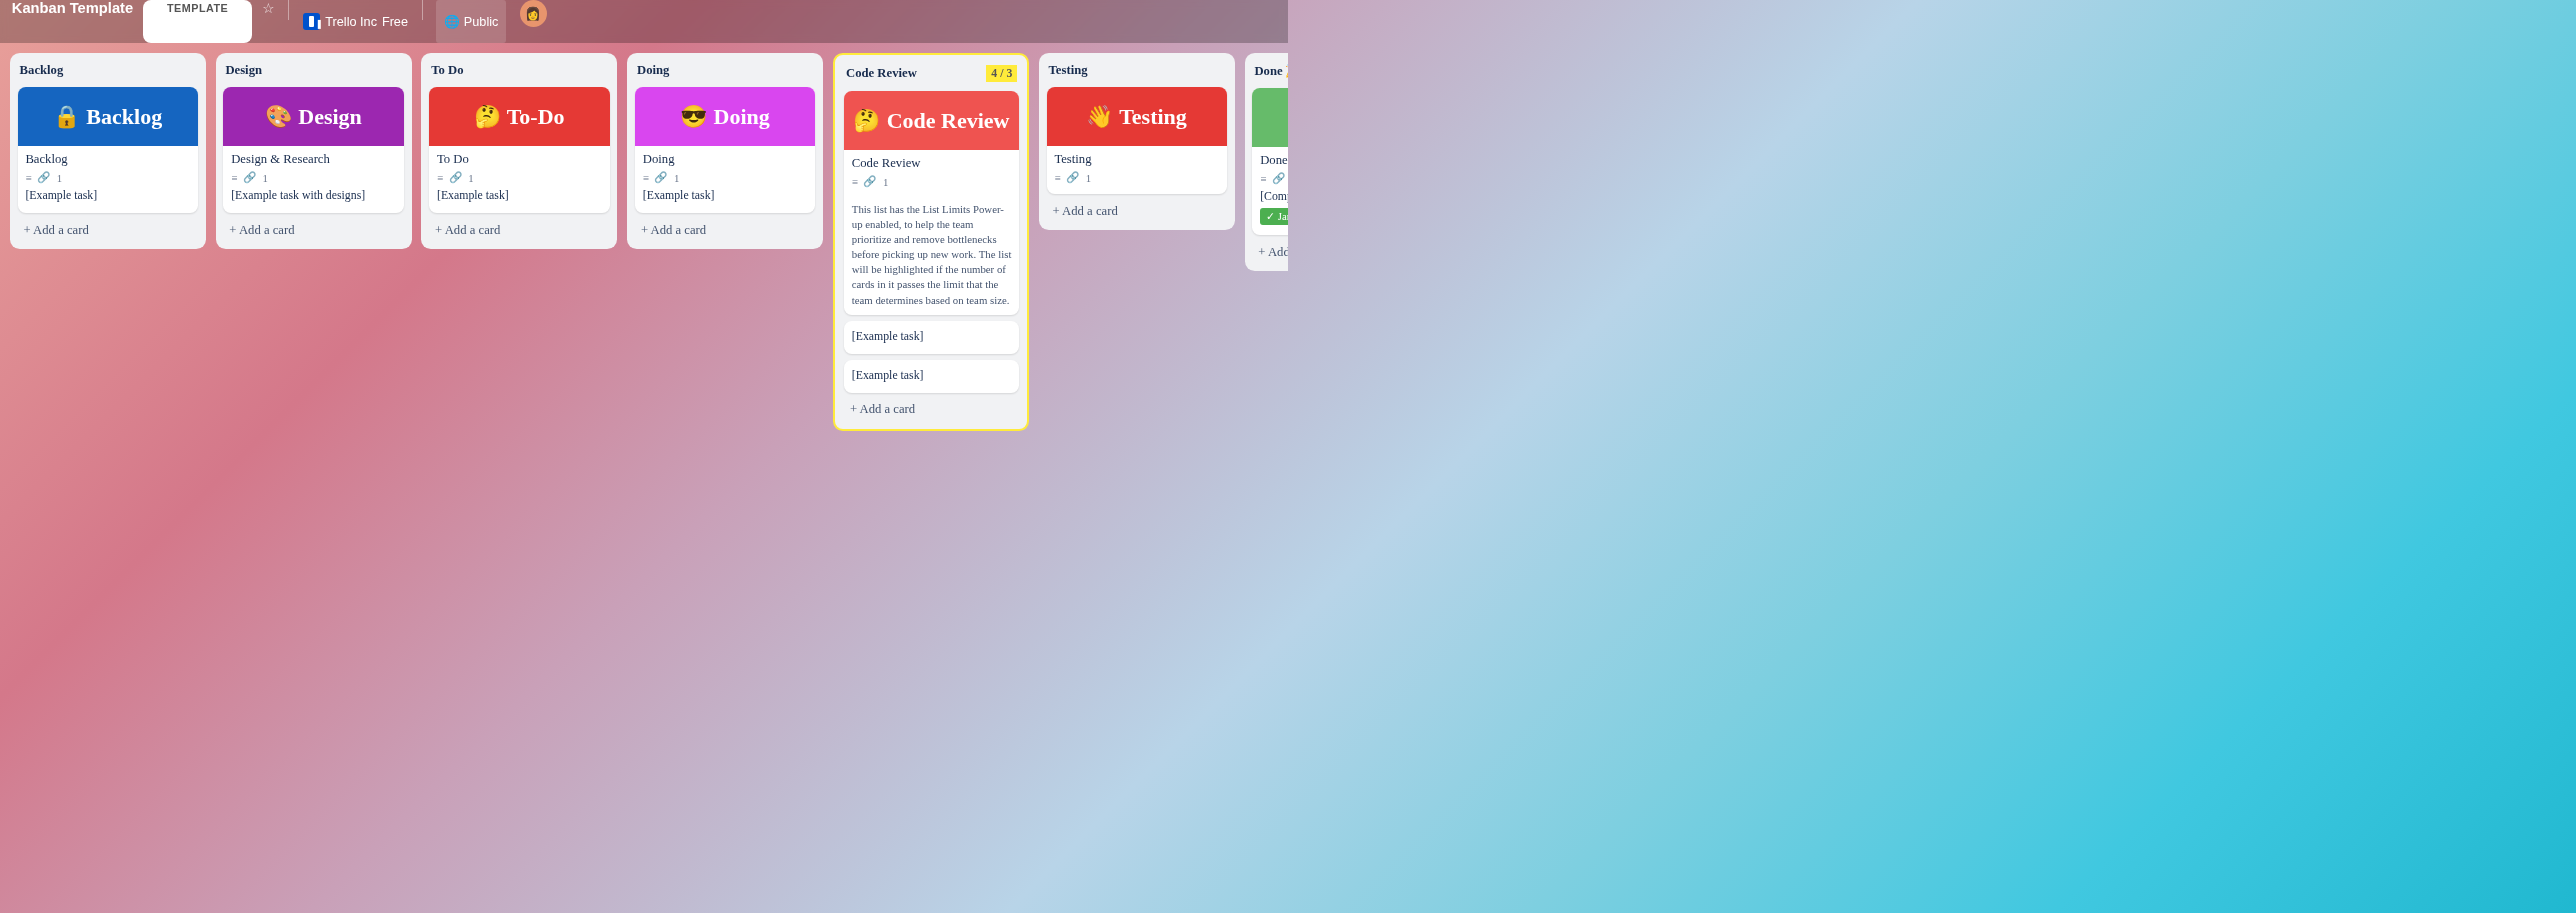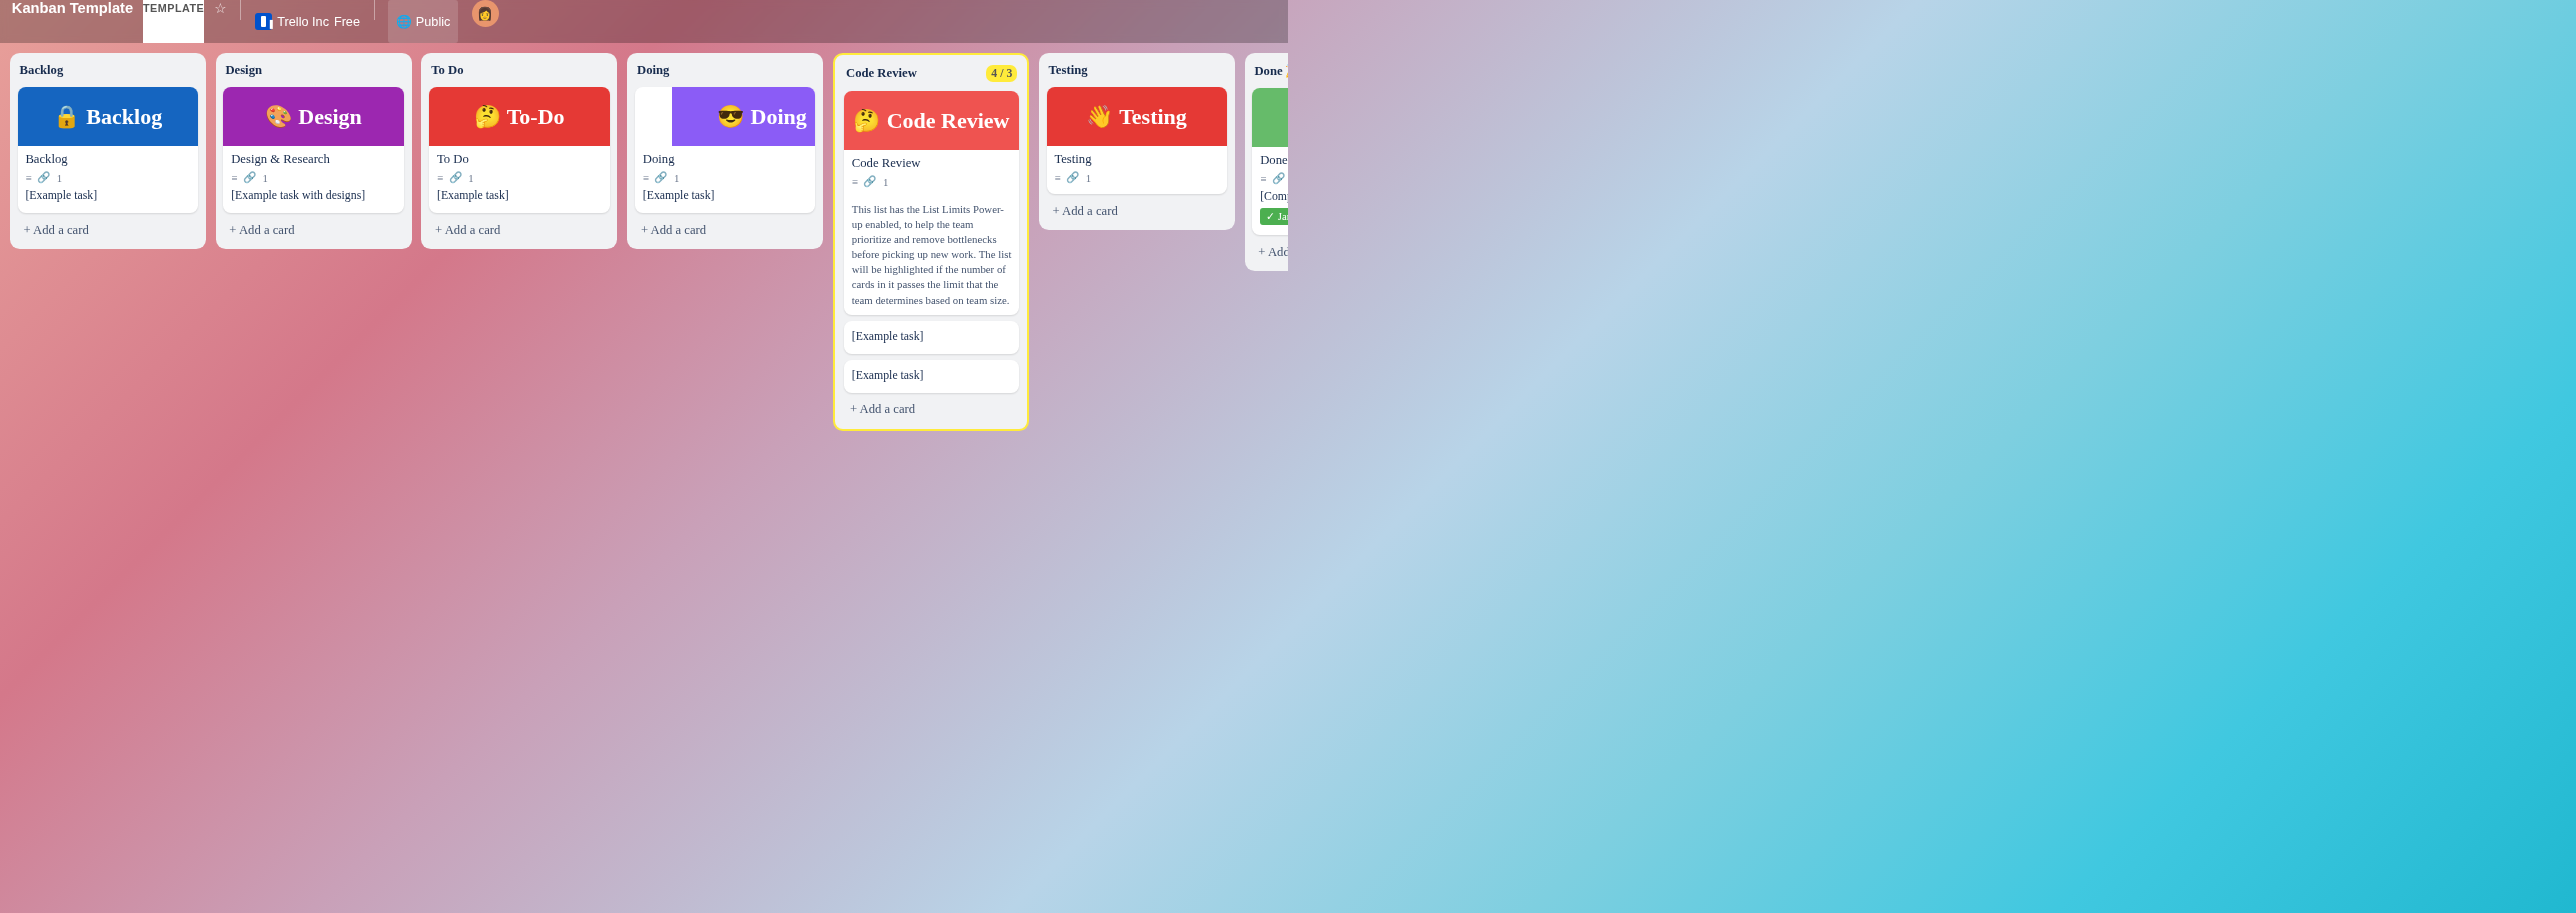--- a/index.html
+++ b/index.html
@@ -34,22 +34,22 @@
     .header-title {
       font-weight: 700;
       font-size: 14.7px;
       color: #fff;
     }
     .badge-template {
       background: #fff;
       color: #555;
       font-size: 10.8px;
       font-weight: 700;
-      padding: 2px 0;
-      border-radius: 0;
+      padding: 2px 24px;
+      border-radius: 8px;
       letter-spacing: 0.5px;
     }
     .star-icon {
       color: #fff;
       font-size: 13.7px;
       opacity: 0.8;
       cursor: pointer;
     }
     .header-divider {
       width: 1px;
@@ -140,21 +140,21 @@
       font-size: 12.7px;
       font-weight: 600;
       color: #172b4d;
     }
     .column-badge {
       font-size: 11.8px;
       font-weight: 600;
       color: #555;
       background: #ffeb3b;
       padding: 1px 4.9px;
-      border-radius: 7px;
+      border-radius: 0;
     }
 
     
     .card {
       background: #fff;
       border-radius: 7.8px;
       overflow: hidden;
       box-shadow: 0 1px 2px rgba(0,0,0,0.12);
       cursor: pointer;
     }
@@ -304,21 +304,21 @@
           <div class="card-footer">[Example task]</div>
         </div>
       </div>
       <div class="add-card">+ Add a card</div>
     </div>
     <div class="column">
       <div class="column-header">
         <span class="column-title">Doing</span>
       </div>
       <div class="card">
-        <div class="card-cover" style="background: #8b5cf6; margin-left: 37px;">😎 Doing</div>
+        <div class="card-cover" style="background: #d946ef;">😎 Doing</div>
         <div class="card-body">
           <div class="card-name">Doing</div>
           <div class="card-meta">
             <span>≡</span>
             <span>🔗</span>
             <span>1</span>
           </div>
           <div class="card-footer">[Example task]</div>
         </div>
       </div>

